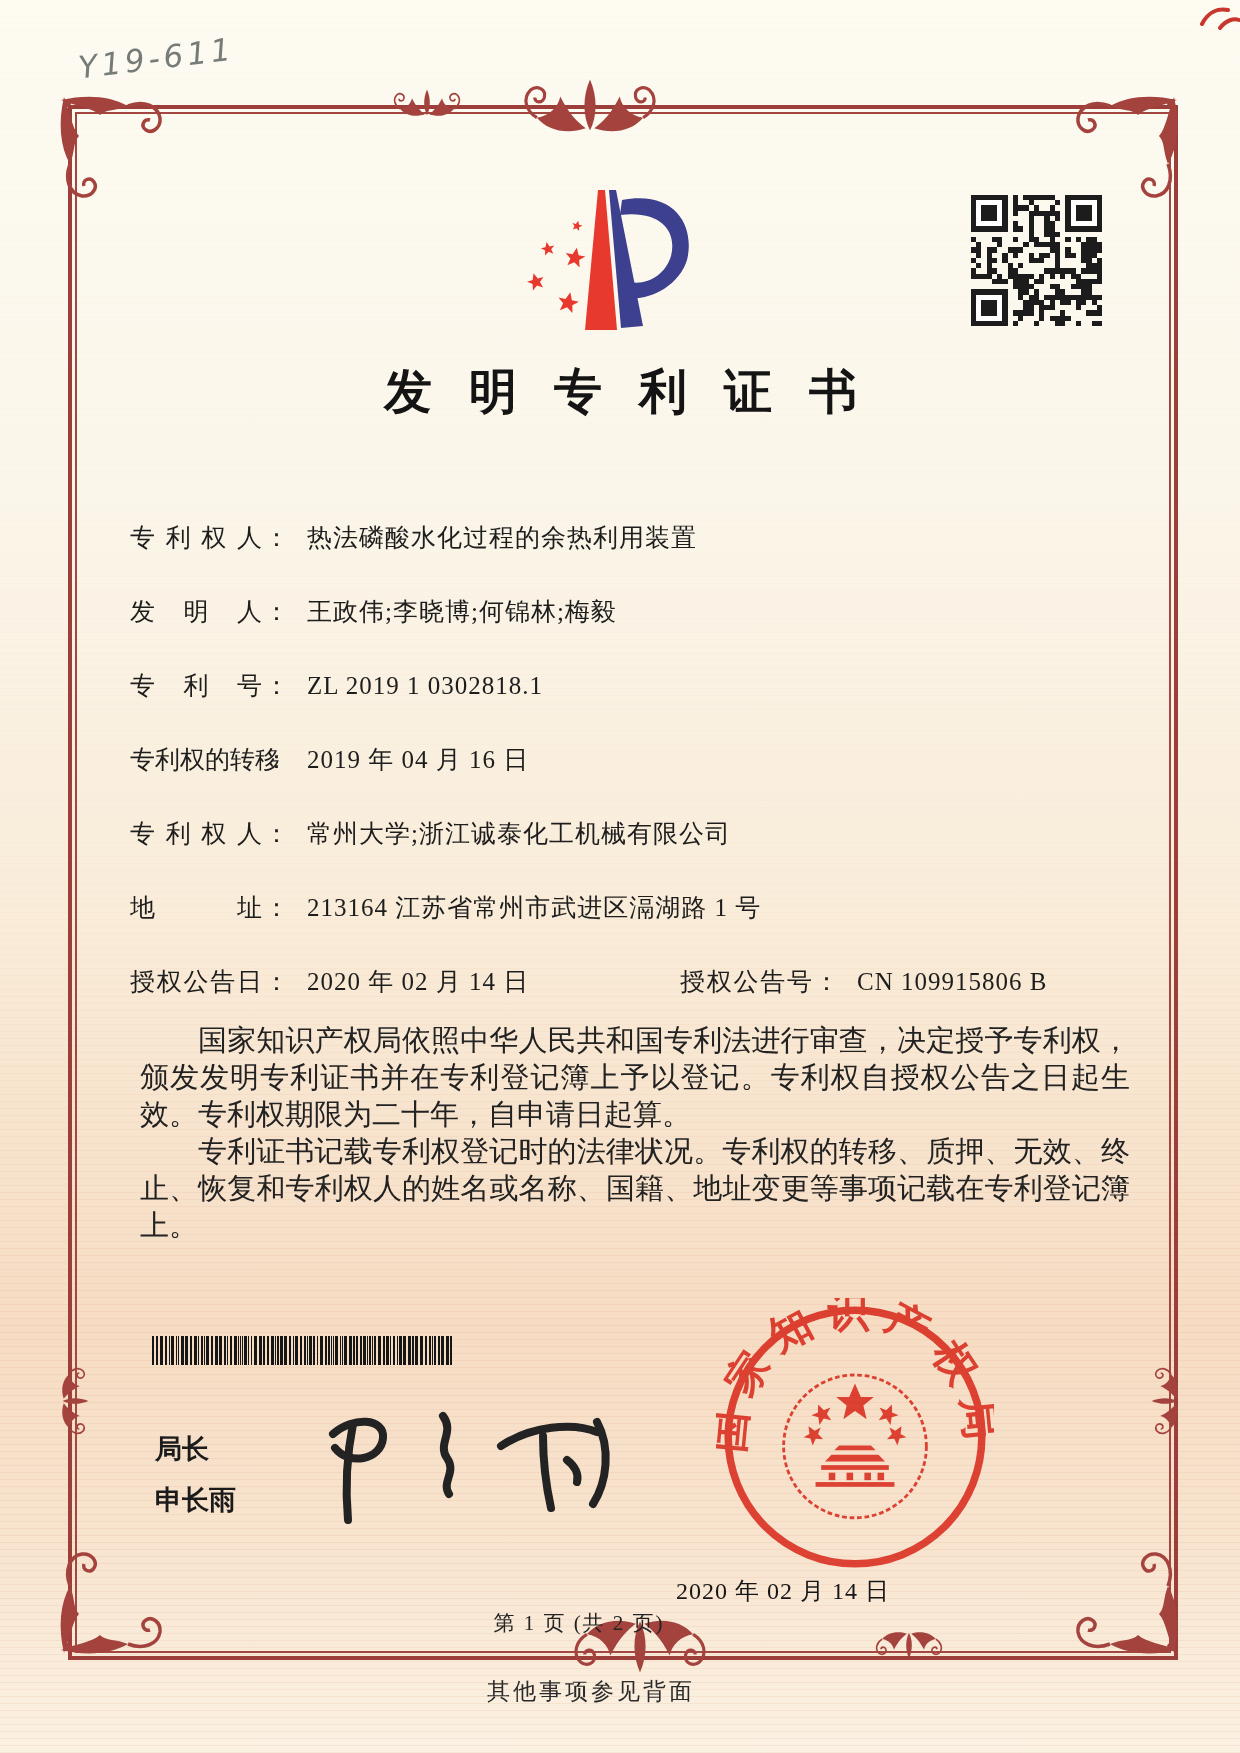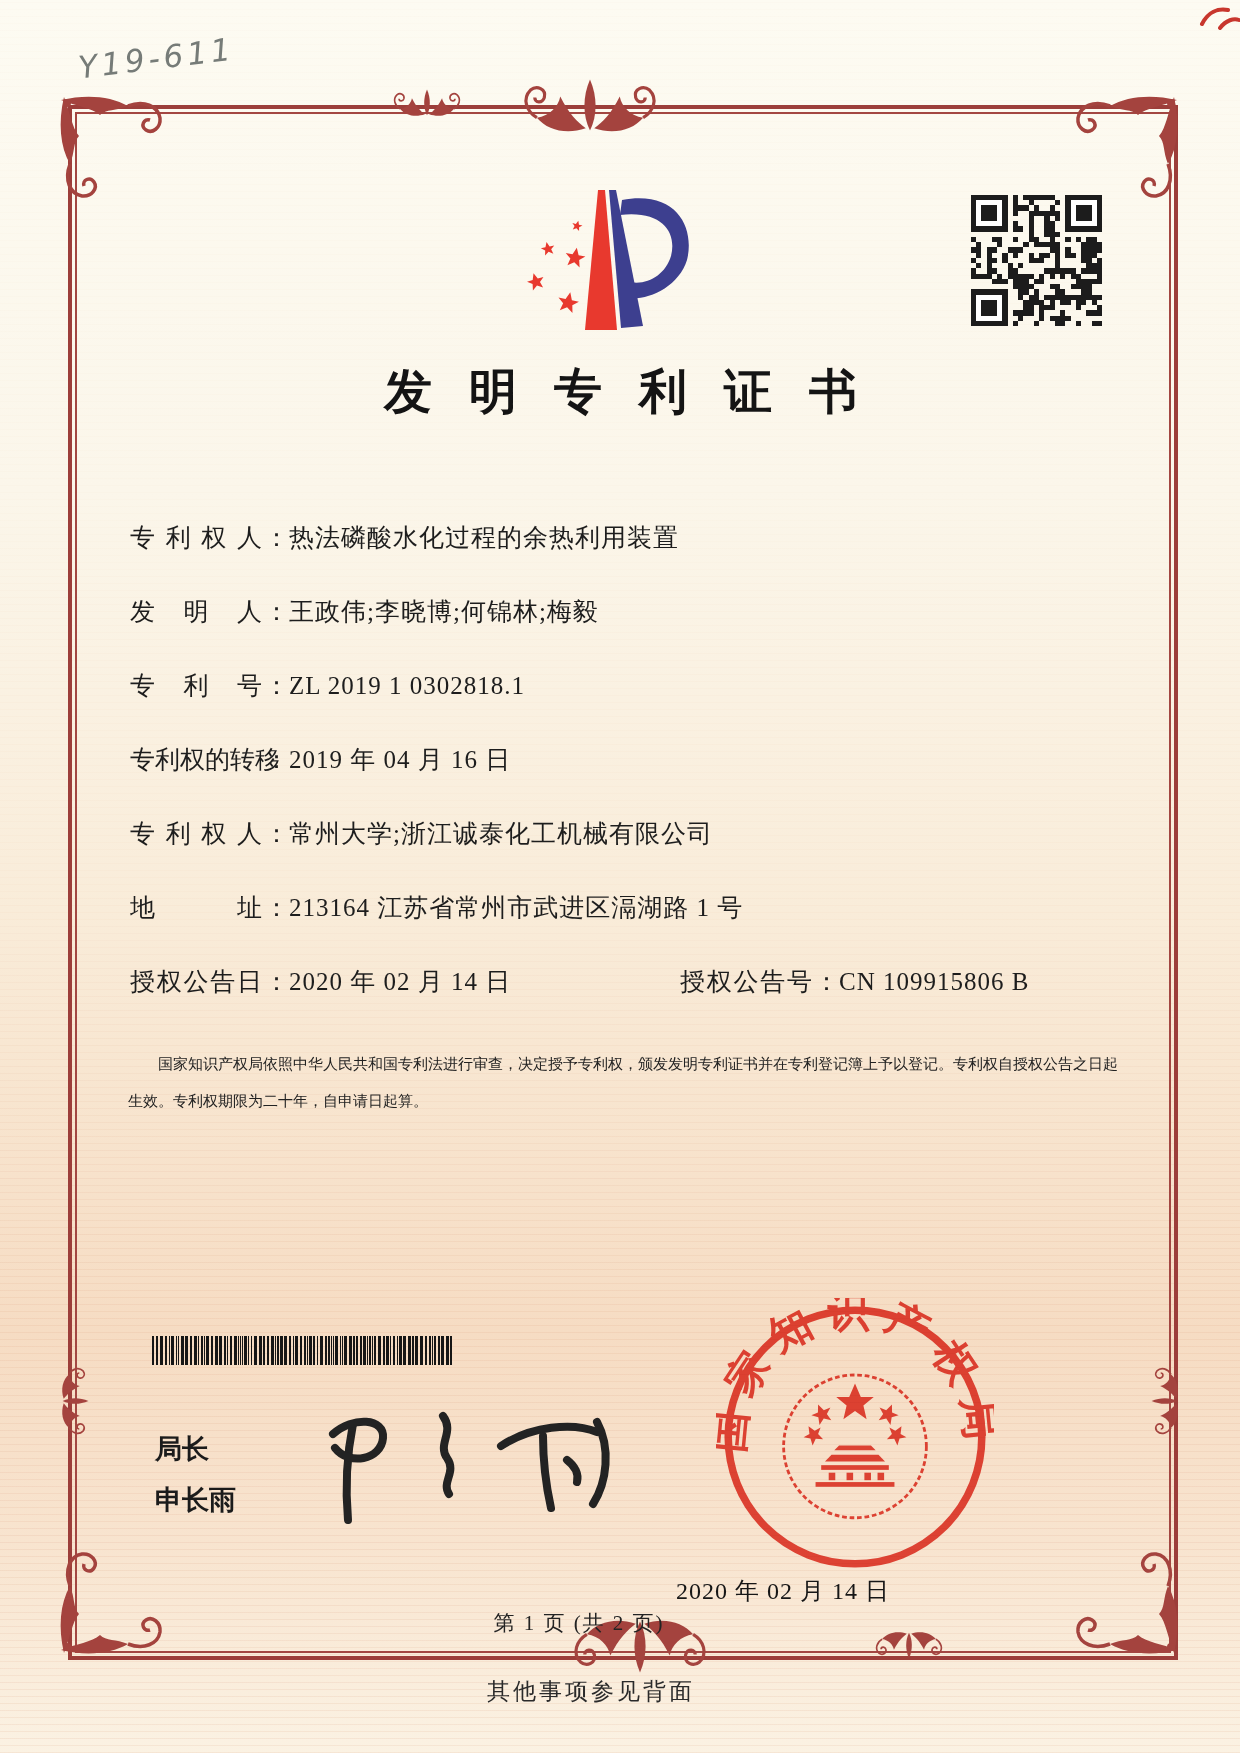--- a/index.html
+++ b/index.html
@@ -18,24 +18,24 @@
   .certno{position:absolute;left:124px;top:170px;font-size:24px;color:#2a2a2a;letter-spacing:3px;}
   .logo{position:absolute;left:527px;top:186px;width:170px;height:148px;}
   .qr{position:absolute;left:971px;top:195px;width:131px;height:131px;}
   .title{position:absolute;left:0;top:360px;width:1240px;margin:0;text-align:center;
        font-size:48px;font-weight:bold;color:#141414;letter-spacing:37px;transform:translateX(19px);}
   .fields{position:absolute;left:130px;top:524px;width:990px;display:flex;flex-direction:column;gap:47px;
        font-size:25px;color:#1d1d1d;}
   .row{position:relative;height:27px;line-height:27px;white-space:nowrap;}
   .lbl{display:inline-block;width:132px;text-align:justify;text-align-last:justify;vertical-align:top;}
   .colon{display:inline-block;margin-left:2px;}
-  .val{letter-spacing:1px;}
+  .val{margin-left:18px;letter-spacing:1px;}
   .pair2{position:absolute;left:550px;top:0;}
-  .paras{position:absolute;left:128px;top:1022px;width:990px;font-size:15px;line-height:37px;
-       color:#222;text-align:justify;margin-top:24px;}
+  .paras{position:absolute;left:140px;top:1022px;width:990px;font-size:29px;line-height:37px;
+       color:#222;text-align:justify;}
   .paras p{margin:0;text-indent:2em;}
   .barcode{position:absolute;left:152px;top:1336px;width:306px;height:29px;}
   .signer{position:absolute;left:155px;top:1424px;font-family:"Liberation Sans","DejaVu Sans",sans-serif;
        font-weight:bold;font-size:27px;color:#1b1b1b;line-height:51px;}
   .signature{position:absolute;left:315px;top:1382px;width:350px;height:158px;}
   .seal{position:absolute;left:716px;top:1298px;width:278px;height:278px;mix-blend-mode:multiply;opacity:.92;}
   .sealdate{position:absolute;left:676px;top:1575px;font-size:24px;color:#161616;letter-spacing:1px;}
   .pageinfo{position:absolute;left:0;top:1609px;width:1086px;text-align:center;font-size:21px;color:#232323;letter-spacing:2px;padding-left:36px;}
   .footnote{position:absolute;left:4px;top:1676px;width:1174px;text-align:center;font-size:23px;color:#2a2a2a;letter-spacing:3px;}
   .orn{position:absolute;color:#a4433e;}
@@ -377,20 +377,21 @@
     <div class="row">
       <span class="lbl">授权公告日</span><span class="colon">：</span><span class="val">2020 年 02 月 14 日</span>
       <span class="pair2">
         <span class="lbl">授权公告号</span><span class="colon">：</span><span class="val">CN 109915806 B</span>
       </span>
     </div>
   </div>
 
   <div class="paras">
     <p>国家知识产权局依照中华人民共和国专利法进行审查，决定授予专利权，颁发发明专利证书并在专利登记簿上予以登记。专利权自授权公告之日起生效。专利权期限为二十年，自申请日起算。</p>
+    <p>专利证书记载专利权登记时的法律状况。专利权的转移、质押、无效、终止、恢复和专利权人的姓名或名称、国籍、地址变更等事项记载在专利登记簿上。</p>
   </div>
 
   <svg class="barcode" id="barcode-svg" viewBox="0 0 306 29" preserveAspectRatio="none">
       <rect x="0" y="0" width="2" height="29" fill="#161616"></rect>
       <rect x="4" y="0" width="2" height="29" fill="#161616"></rect>
       <rect x="8" y="0" width="3" height="29" fill="#161616"></rect>
       <rect x="13" y="0" width="2" height="29" fill="#161616"></rect>
       <rect x="17" y="0" width="1" height="29" fill="#161616"></rect>
       <rect x="19" y="0" width="3" height="29" fill="#161616"></rect>
       <rect x="24" y="0" width="1" height="29" fill="#161616"></rect>

